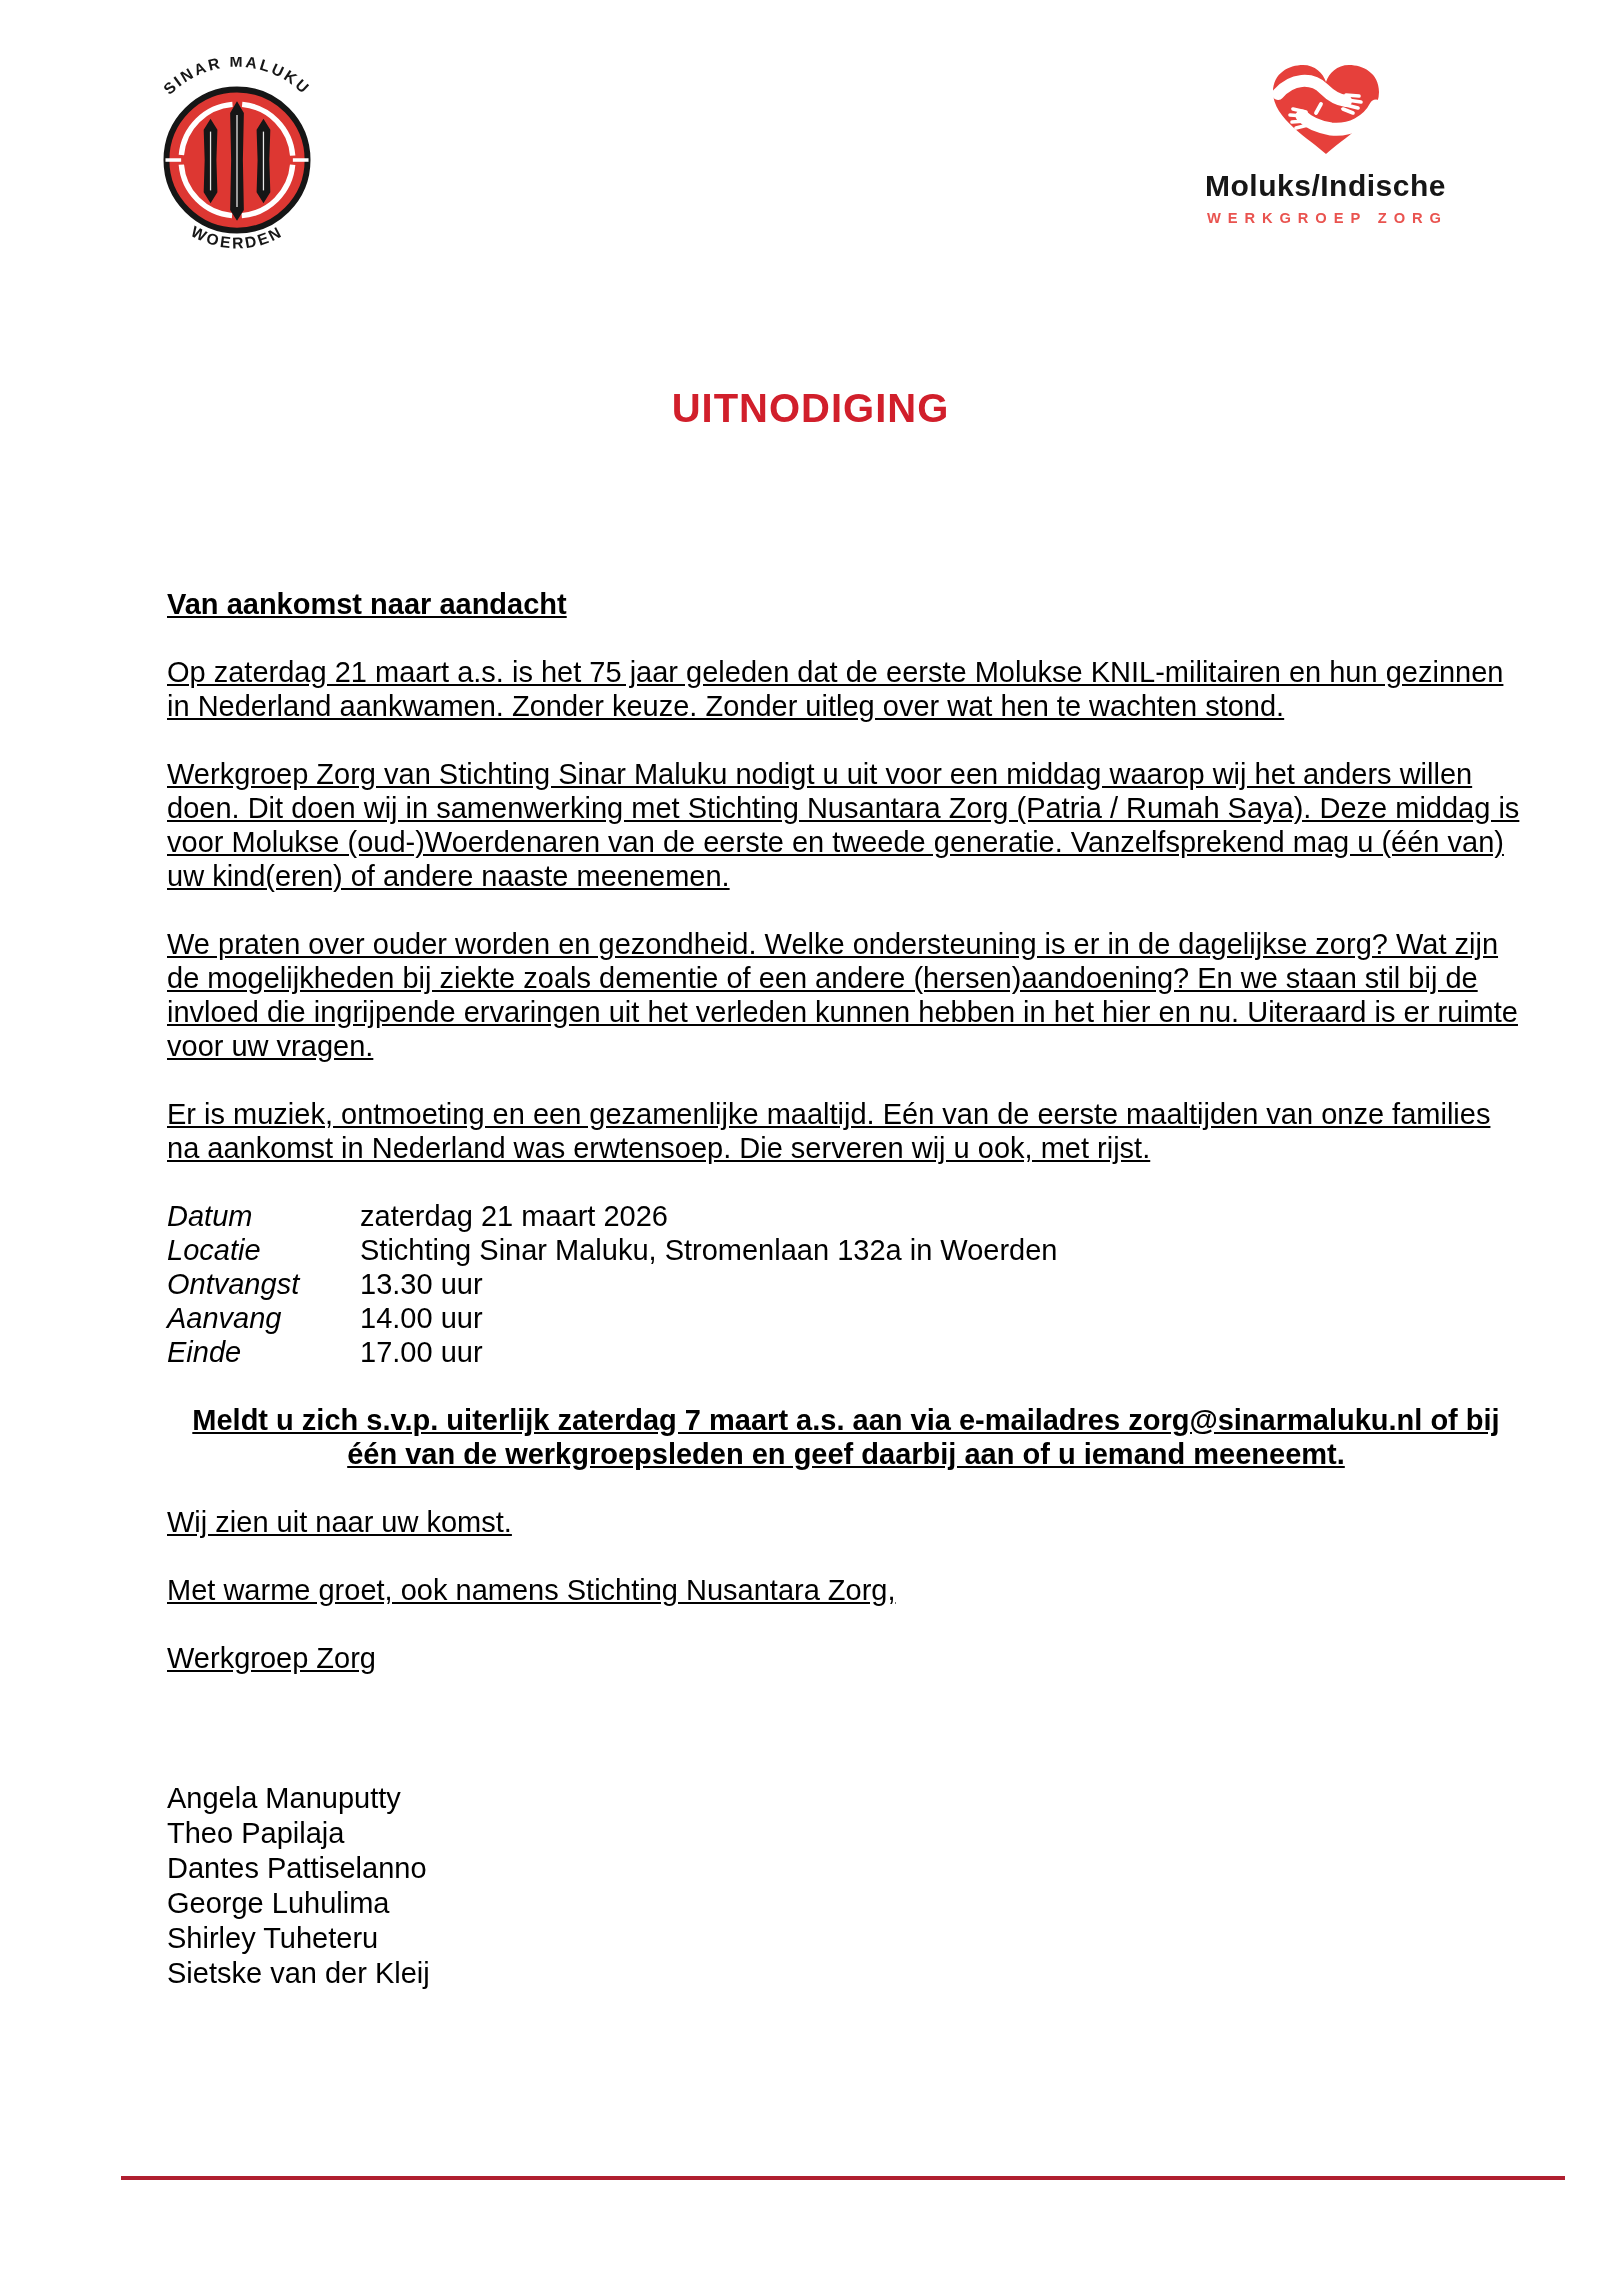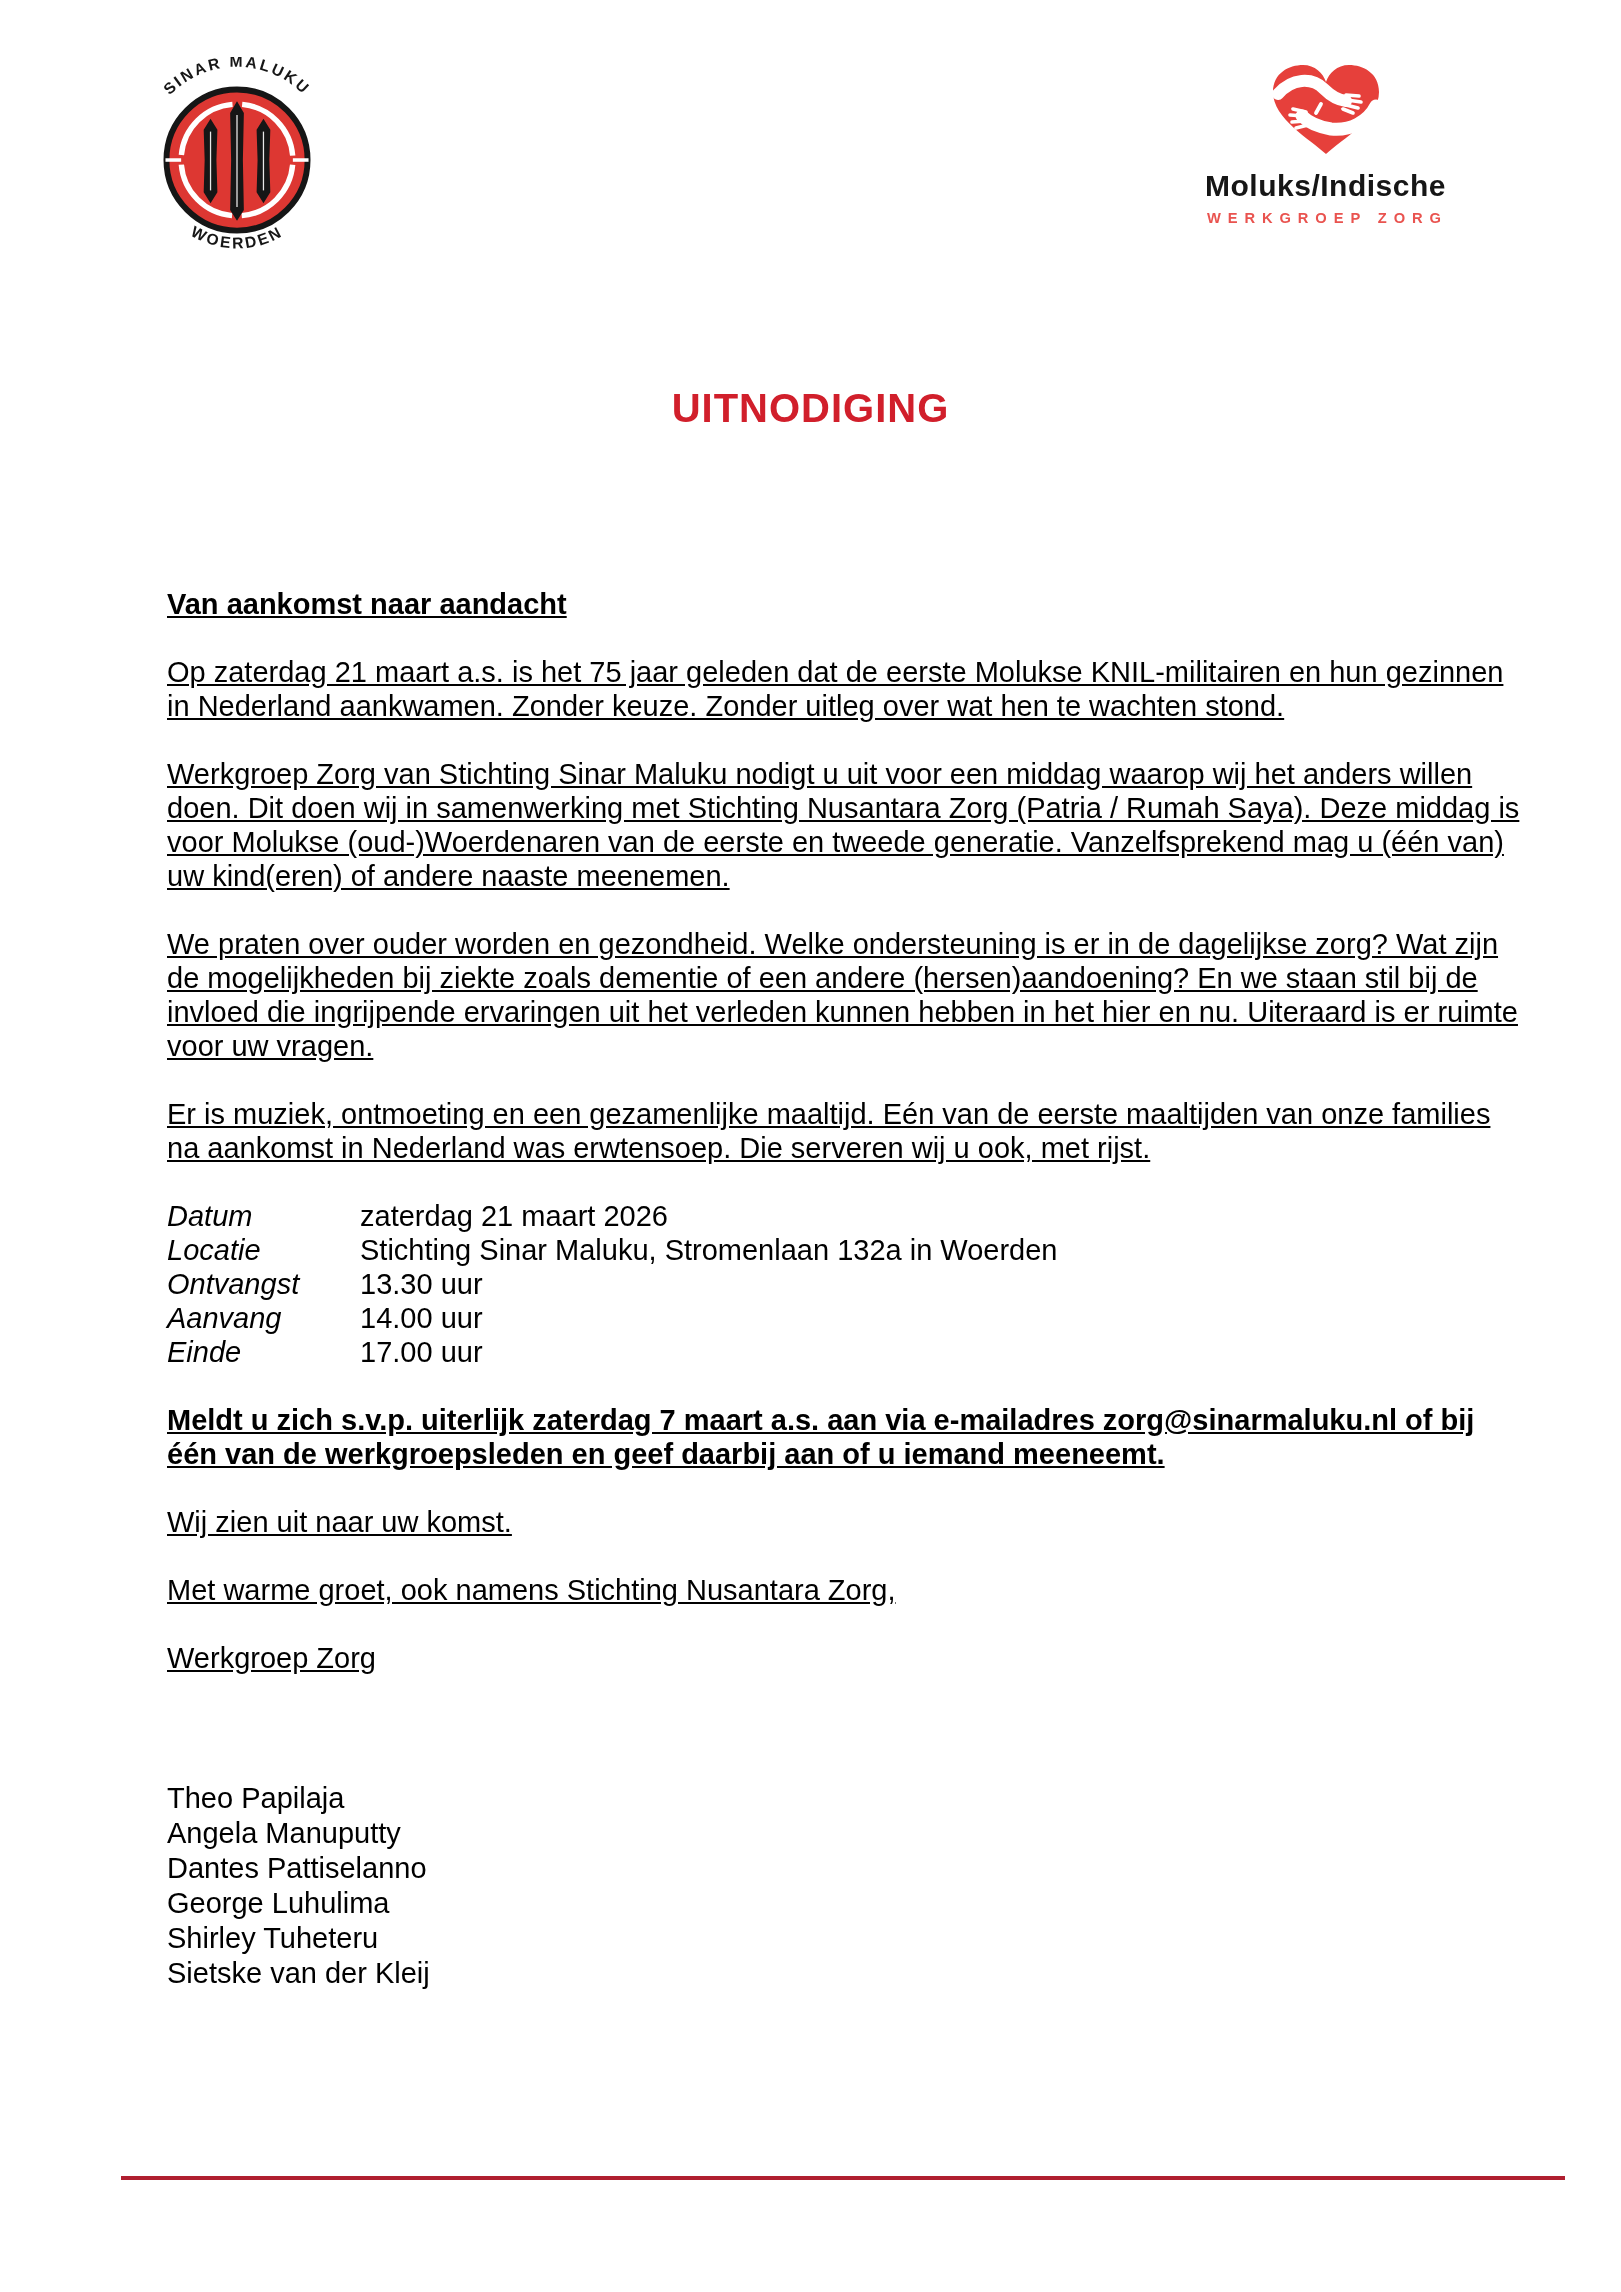--- a/index.html
+++ b/index.html
@@ -32,21 +32,21 @@
     color:#D11F2B; line-height:1;
   }
 
   
   .content {
     position:absolute; left:167px; top:587px; width:1358px;
     font-size:29px; line-height:34px;
   }
   .content p { margin:0 0 34px 0;text-decoration:underline; }
   .lead-heading { font-weight:bold; margin:0 0 33px 0; font-size:29px; }
-  .cta { font-weight:bold; }
+  .cta { font-weight:bold;text-align:center; }
 
   .schedule { margin:0 0 34px 0; }
   .sched-row { display:flex; }
   .sched-label { width:193px; flex:0 0 193px;font-style:italic; }
 
   .signoff { margin:0; }
   .names { margin-top:106px; line-height:35px; }
 
   
   .footer-rule {
@@ -156,22 +156,22 @@
     </div>
 
     <p class="cta">Meldt u zich s.v.p. uiterlijk zaterdag 7 maart a.s. aan via e-mailadres zorg@sinarmaluku.nl of bij één van de werkgroepsleden en geef daarbij aan of u iemand meeneemt.</p>
 
     <p>Wij zien uit naar uw komst.</p>
 
     <p class="signoff">Met warme groet, ook namens Stichting Nusantara Zorg,</p>
     <p class="signoff">Werkgroep Zorg</p>
 
     <div class="names">
+      <div>Angela Manuputty</div>
       <div>Theo Papilaja</div>
-      <div>Angela Manuputty</div>
       <div>Dantes Pattiselanno</div>
       <div>George Luhulima</div>
       <div>Shirley Tuheteru</div>
       <div>Sietske van der Kleij</div>
     </div>
 
   </div>
 
   <div class="footer-rule"></div>
 

